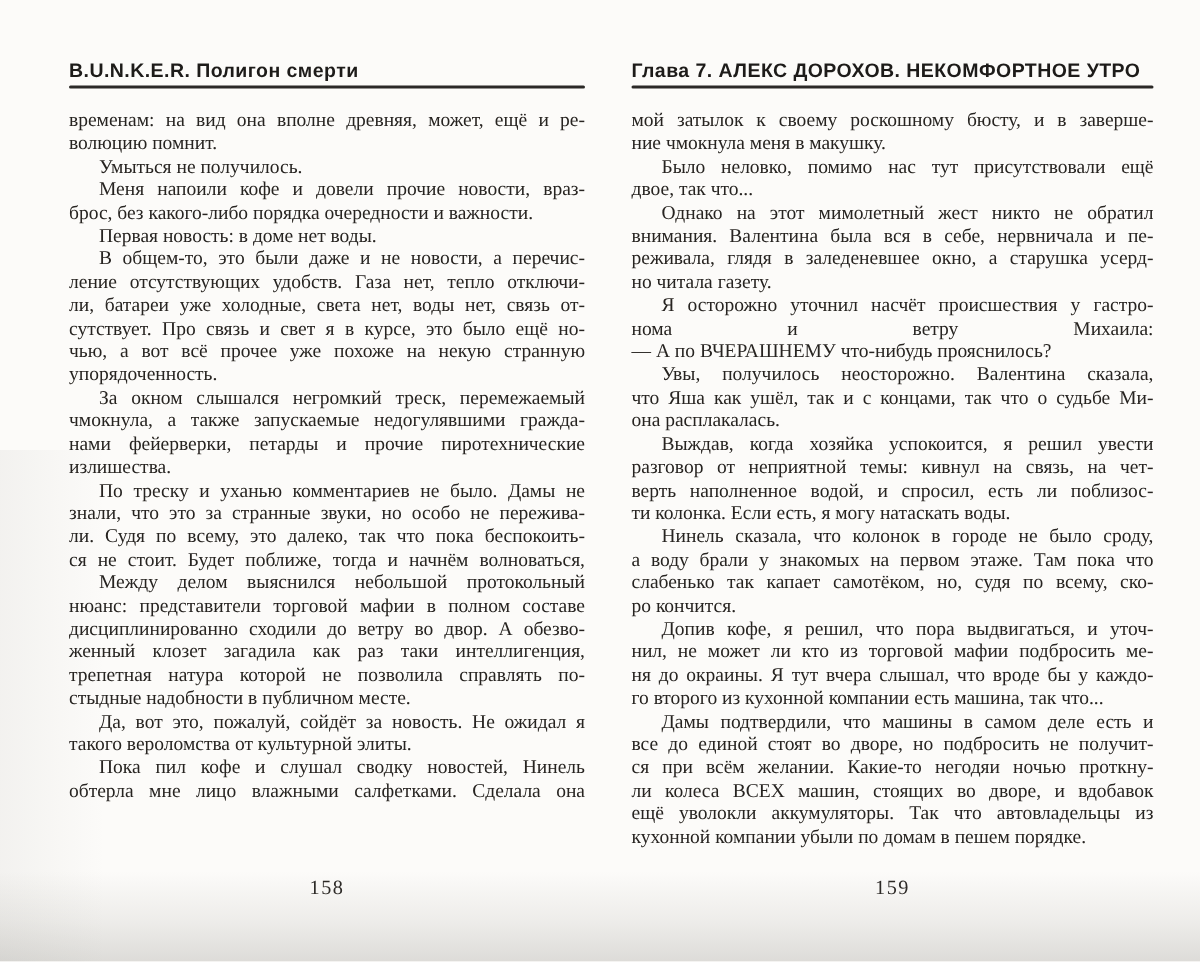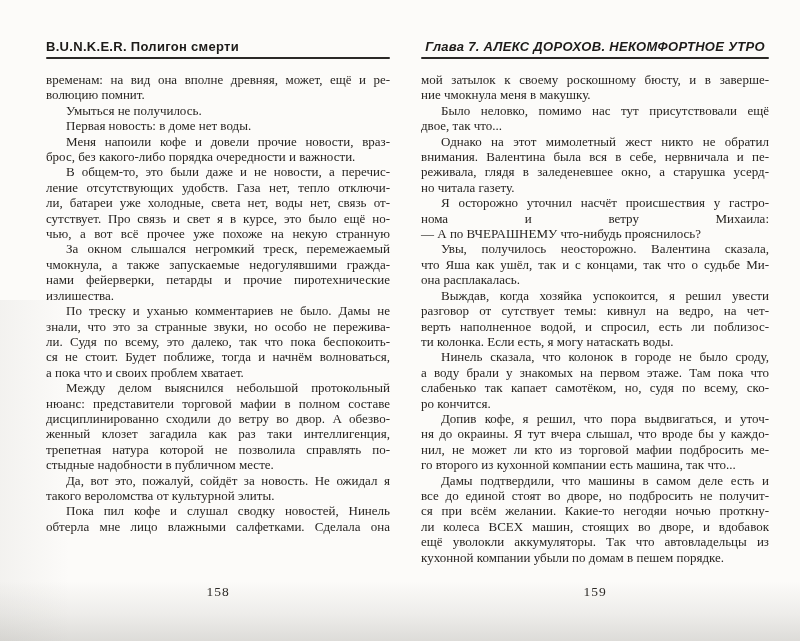--- a/index.html
+++ b/index.html
@@ -36,22 +36,21 @@
     position: absolute; top: 39px; left: 0; right: 0;
     font-family: "Liberation Sans", "DejaVu Sans", sans-serif;
     font-weight: bold;
     font-size: 13px;
     color: #1d1b19;
     letter-spacing: 0.3px;
     white-space: nowrap;
   }
   .running-head .head-text { display: block; }
   .page-right .running-head .head-text {
-    font-style: italic;
-    text-align: center;
+    text-align: left;
   }
   .head-rule {
     margin-top: 3px;
     height: 2px;
     background: #2b2927;
     border-radius: 1px;
   }
 
   .page-body {
     position: absolute; top: 72px; left: 0; right: 0;
@@ -87,45 +86,45 @@
     </div>
     <div class="page-body">
         <div class="para">
           <div class="line">временам: на вид она вполне древняя, может, ещё и ре-</div>
           <div class="line last">волюцию помнит.</div>
         </div>
         <div class="para">
           <div class="line last indent">Умыться не получилось.</div>
         </div>
         <div class="para">
-          <div class="line last indent">Первая новость: в доме нет воды.</div>
-        </div>
-        <div class="para">
           <div class="line indent">Меня напоили кофе и довели прочие новости, враз-</div>
           <div class="line last">брос, без какого-либо порядка очередности и важности.</div>
+        </div>
+        <div class="para">
+          <div class="line last indent">Первая новость: в доме нет воды.</div>
         </div>
         <div class="para">
           <div class="line indent">В общем-то, это были даже и не новости, а перечис-</div>
           <div class="line">ление отсутствующих удобств. Газа нет, тепло отключи-</div>
           <div class="line">ли, батареи уже холодные, света нет, воды нет, связь от-</div>
           <div class="line">сутствует. Про связь и свет я в курсе, это было ещё но-</div>
           <div class="line">чью, а вот всё прочее уже похоже на некую странную</div>
+          <div class="line last">упорядоченность.</div>
         </div>
         <div class="para">
           <div class="line indent">За окном слышался негромкий треск, перемежаемый</div>
           <div class="line">чмокнула, а также запускаемые недогулявшими гражда-</div>
           <div class="line">нами фейерверки, петарды и прочие пиротехнические</div>
           <div class="line last">излишества.</div>
         </div>
         <div class="para">
           <div class="line indent">По треску и уханью комментариев не было. Дамы не</div>
           <div class="line">знали, что это за странные звуки, но особо не пережива-</div>
           <div class="line">ли. Судя по всему, это далеко, так что пока беспокоить-</div>
           <div class="line">ся не стоит. Будет поближе, тогда и начнём волноваться,</div>
-          <div class="line last">а пока что и своих проблем хватает.</div>
         </div>
         <div class="para">
           <div class="line indent">Между делом выяснился небольшой протокольный</div>
           <div class="line">нюанс: представители торговой мафии в полном составе</div>
           <div class="line">дисциплинированно сходили до ветру во двор. А обезво-</div>
           <div class="line">женный клозет загадила как раз таки интеллигенция,</div>
           <div class="line">трепетная натура которой не позволила справлять по-</div>
           <div class="line last">стыдные надобности в публичном месте.</div>
         </div>
         <div class="para">
@@ -165,34 +164,34 @@
           <div class="line">нома и ветру Михаила:</div>
           <div class="line last">— А по ВЧЕРАШНЕМУ что-нибудь прояснилось?</div>
         </div>
         <div class="para">
           <div class="line indent">Увы, получилось неосторожно. Валентина сказала,</div>
           <div class="line">что Яша как ушёл, так и с концами, так что о судьбе Ми-</div>
           <div class="line last">она расплакалась.</div>
         </div>
         <div class="para">
           <div class="line indent">Выждав, когда хозяйка успокоится, я решил увести</div>
-          <div class="line">разговор от сутствует темы: кивнул на ведро, на чет-</div>
+          <div class="line">разговор от неприятной темы: кивнул на связь, на чет-</div>
           <div class="line">верть наполненное водой, и спросил, есть ли поблизос-</div>
           <div class="line last">ти колонка. Если есть, я могу натаскать воды.</div>
         </div>
         <div class="para">
           <div class="line indent">Нинель сказала, что колонок в городе не было сроду,</div>
           <div class="line">а воду брали у знакомых на первом этаже. Там пока что</div>
           <div class="line">слабенько так капает самотёком, но, судя по всему, ско-</div>
           <div class="line last">ро кончится.</div>
         </div>
         <div class="para">
           <div class="line indent">Допив кофе, я решил, что пора выдвигаться, и уточ-</div>
+          <div class="line">нил, не может ли кто из торговой мафии подбросить ме-</div>
           <div class="line">ня до окраины. Я тут вчера слышал, что вроде бы у каждо-</div>
-          <div class="line">нил, не может ли кто из торговой мафии подбросить ме-</div>
           <div class="line last">го второго из кухонной компании есть машина, так что...</div>
         </div>
         <div class="para">
           <div class="line indent">Дамы подтвердили, что машины в самом деле есть и</div>
           <div class="line">все до единой стоят во дворе, но подбросить не получит-</div>
           <div class="line">ся при всём желании. Какие-то негодяи ночью проткну-</div>
           <div class="line">ли колеса ВСЕХ машин, стоящих во дворе, и вдобавок</div>
           <div class="line">ещё уволокли аккумуляторы. Так что автовладельцы из</div>
           <div class="line last">кухонной компании убыли по домам в пешем порядке.</div>
         </div>

